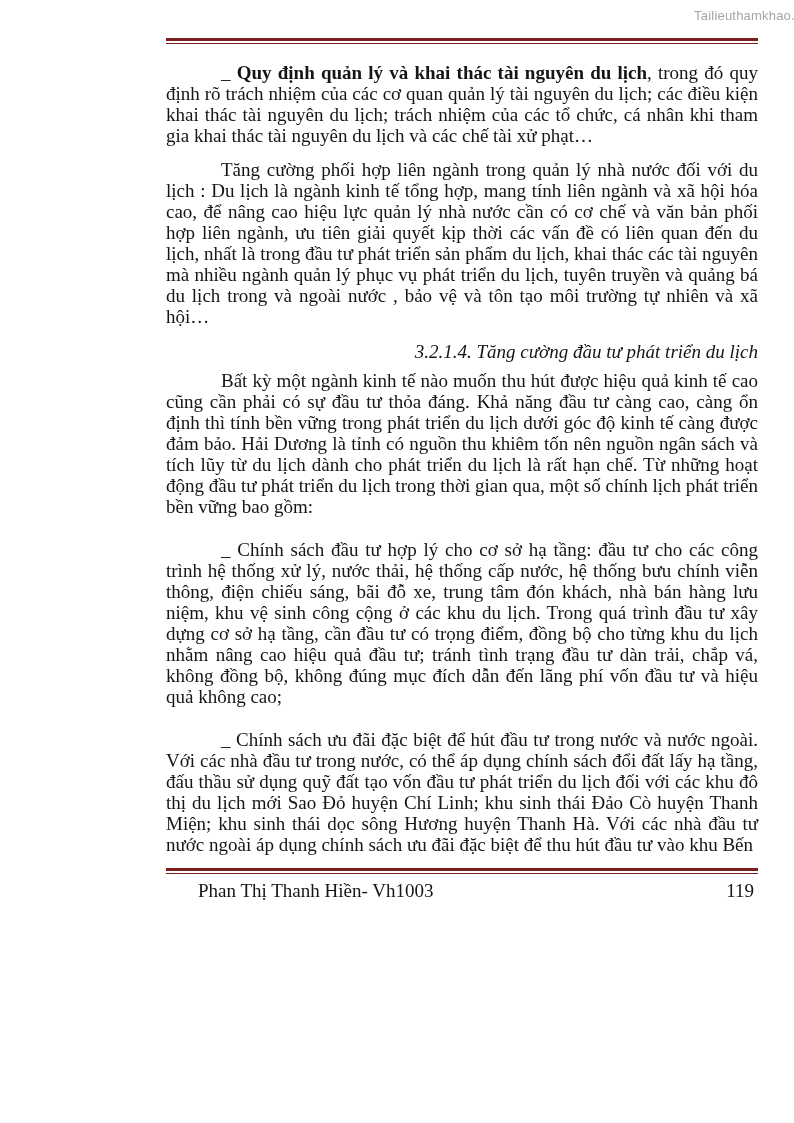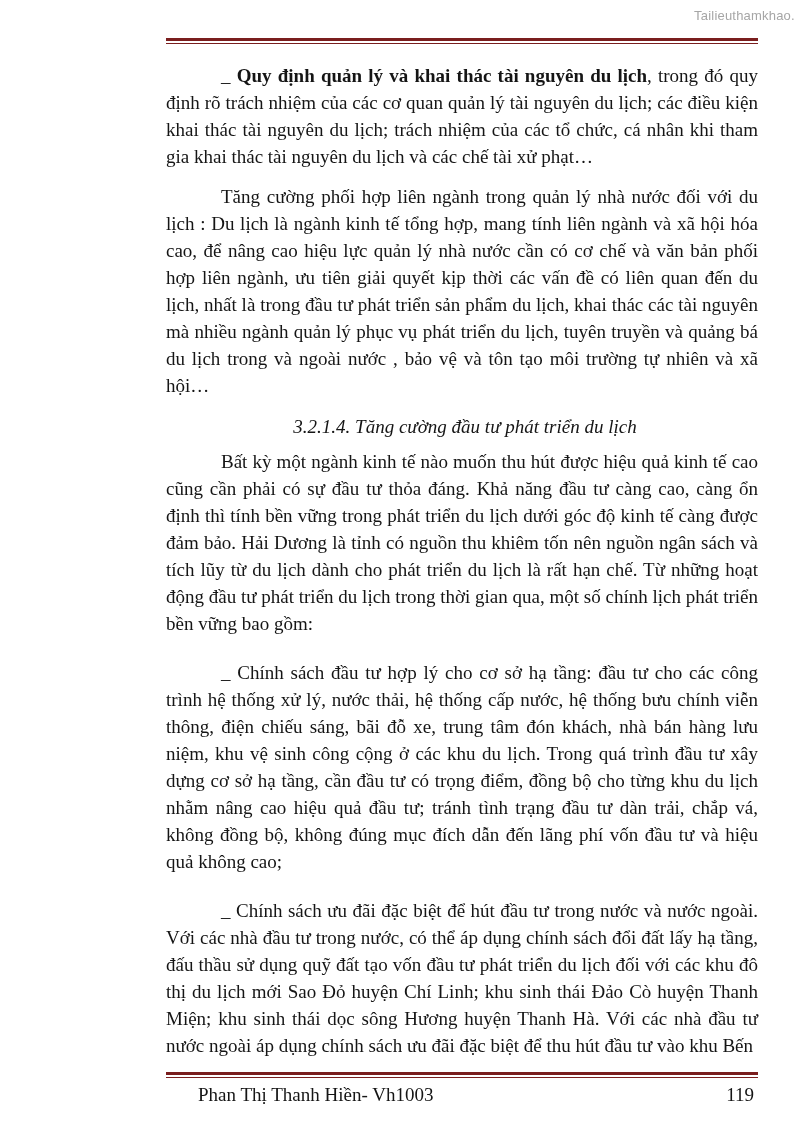--- a/index.html
+++ b/index.html
@@ -46,37 +46,37 @@
     height: 2px;
     background: #ffffff;
   }
   .rule .thin {
     height: 1px;
     background: #7a1e1e;
   }
   .body-text {
     margin-top: 18px;
     font-size: 19px;
-    line-height: 27px;
+    line-height: 21px;
     text-align: justify;
   }
   p.para {
     margin: 0 0 13px 0;
     text-indent: 55px;
   }
   p.para.gap {
     margin-top: 22px;
   }
   .section-heading {
     font-size: 19px;
     font-weight: normal;
     font-style: italic;
     margin: 14px 0 8px 0;
     padding-left: 6px;
-    text-align: center;
+    text-align: right;
   }
   .footer {
     margin-top: 10px;
   }
   .footer-row {
     display: flex;
     justify-content: space-between;
     font-size: 19px;
     margin-top: 6px;
   }

